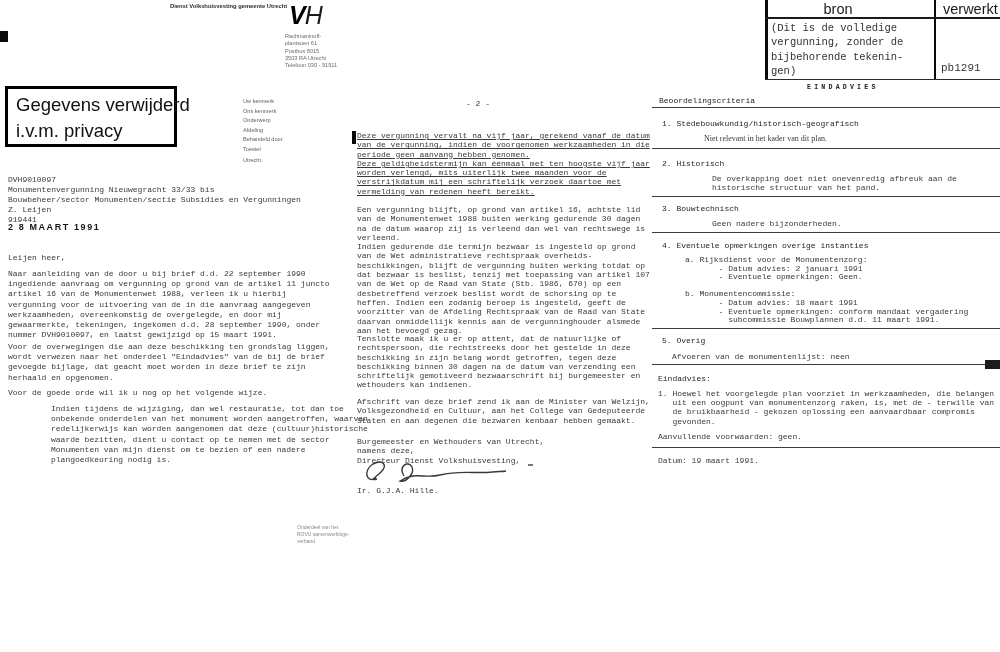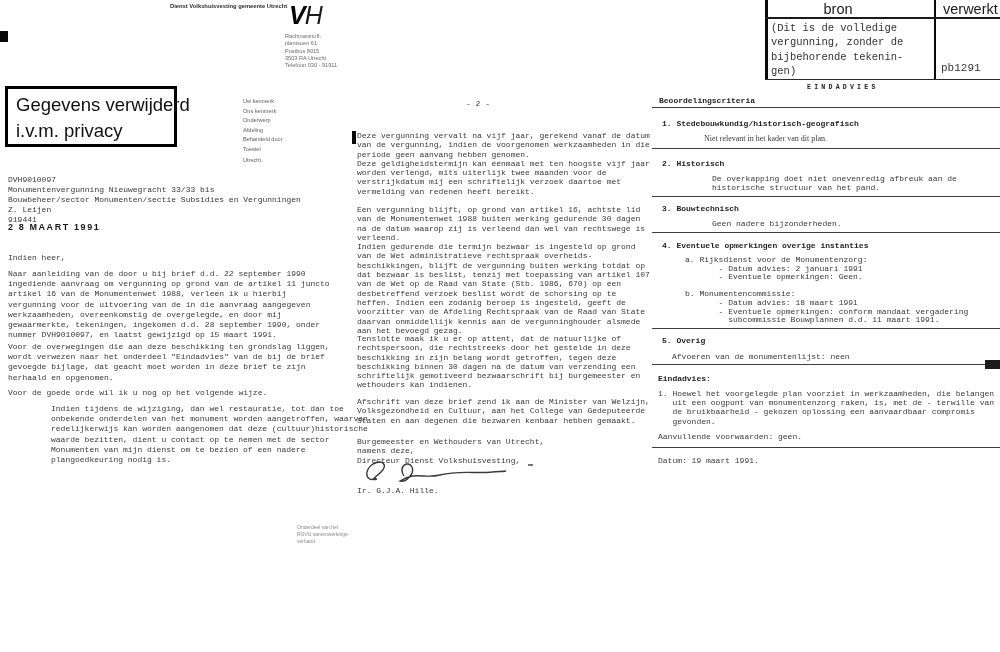--- a/index.html
+++ b/index.html
@@ -3,21 +3,21 @@
 <meta charset="utf-8">
 <style>
   html,body{margin:0;padding:0;}
   body{width:1000px;height:652px;background:#ffffff;position:relative;overflow:hidden;
        font-family:"Liberation Sans",sans-serif;}
   .mono{font-family:"Liberation Mono","DejaVu Sans Mono",monospace;color:#3a3a3a;
         white-space:pre;position:absolute;}
   .f8a{font-size:8px;line-height:10.2px;}   
   .f8b{font-size:8px;line-height:9.3px;}    
   .f8c{font-size:8px;line-height:9.2px;}    
-  .bold{font-weight:bold;color:#1f1f1f;}
+  .bold{font-weight:normal;color:#1f1f1f;}
   .tiny{font-size:5.6px;line-height:7.3px;color:#6b6b6b;white-space:pre;position:absolute;
         font-family:"Liberation Sans",sans-serif;}
   .labels{font-size:5.6px;line-height:9.6px;color:#5e5e5e;white-space:pre;position:absolute;}
   .rule{position:absolute;height:1px;background:#3d3d3d;}
   .mark{position:absolute;background:#0a0a0a;}
   .privacy{position:absolute;left:5px;top:86px;width:158px;height:52px;border:3px solid #000;
            padding:3px 0 0 8px;font-size:18.5px;line-height:26px;color:#111;
            font-family:"Liberation Sans",sans-serif;}
   .stamp{position:absolute;left:8px;top:222px;font-size:9px;font-weight:bold;color:#181818;
          letter-spacing:1.6px;font-family:"Liberation Sans",sans-serif;white-space:pre;}
@@ -60,21 +60,21 @@
 Toestel</div>
   <div class="labels" style="left:243px;top:156px;">Utrecht.</div>
 
   <div class="mono f8a" style="left:8px;top:175px;line-height:10px;">DVH9010097
 Monumentenvergunning Nieuwegracht 33/33 bis
 Bouwbeheer/sector Monumenten/sectie Subsidies en Vergunningen
 Z. Leijen
 919441</div>
   <div class="stamp">2 8 MAART 1991</div>
 
-  <div class="mono f8a" style="left:8px;top:253px;">Indien heer,</div>
+  <div class="mono f8a" style="left:8px;top:253px;">Leijen heer,</div>
   <div class="mono f8a" style="left:8px;top:269px;">Naar aanleiding van de door u bij brief d.d. 22 september 1990
 ingediende aanvraag om vergunning op grond van de artikel 11 juncto
 artikel 16 van de Monumentenwet 1988, verleen ik u hierbij
 vergunning voor de uitvoering van de in die aanvraag aangegeven
 werkzaamheden, overeenkomstig de overgelegde, en door mij
 gewaarmerkte, tekeningen, ingekomen d.d. 28 september 1990, onder
 nummer DVH9010097, en laatst gewijzigd op 15 maart 1991.</div>
   <div class="mono f8a" style="left:8px;top:342px;">Voor de overwegingen die aan deze beschikking ten grondslag liggen,
 wordt verwezen naar het onderdeel "Eindadvies" van de bij de brief
 gevoegde bijlage, dat geacht moet worden in deze brief te zijn
@@ -85,21 +85,21 @@
 redelijkerwijs kan worden aangenomen dat deze (cultuur)historische
 waarde bezitten, dient u contact op te nemen met de sector
 Monumenten van mijn dienst om te bezien of een nadere
 plangoedkeuring nodig is.</div>
 </div>
 
 <div>
   <div class="mono f8b" style="left:466px;top:99px;">- 2 -</div>
   <div class="mark" style="left:352px;top:131px;width:4px;height:13px;"></div>
 
-  <div class="mono f8b" style="left:357px;top:131px;">Deze vergunning vervalt na vijf jaar, gerekend vanaf de datum
+  <div class="mono f8b" style="left:357px;top:131px;text-decoration:underline;">Deze vergunning vervalt na vijf jaar, gerekend vanaf de datum
 van de vergunning, indien de voorgenomen werkzaamheden in die
 periode geen aanvang hebben genomen.
 Deze geldigheidstermijn kan éénmaal met ten hoogste vijf jaar
 worden verlengd, mits uiterlijk twee maanden voor de
 verstrijkdatum mij een schriftelijk verzoek daartoe met
 vermelding van redenen heeft bereikt.</div>
   <div class="mono f8b" style="left:357px;top:205px;">Een vergunning blijft, op grond van artikel 16, achtste lid
 van de Monumentenwet 1988 buiten werking gedurende 30 dagen
 na de datum waarop zij is verleend dan wel van rechtswege is
 verleend.

